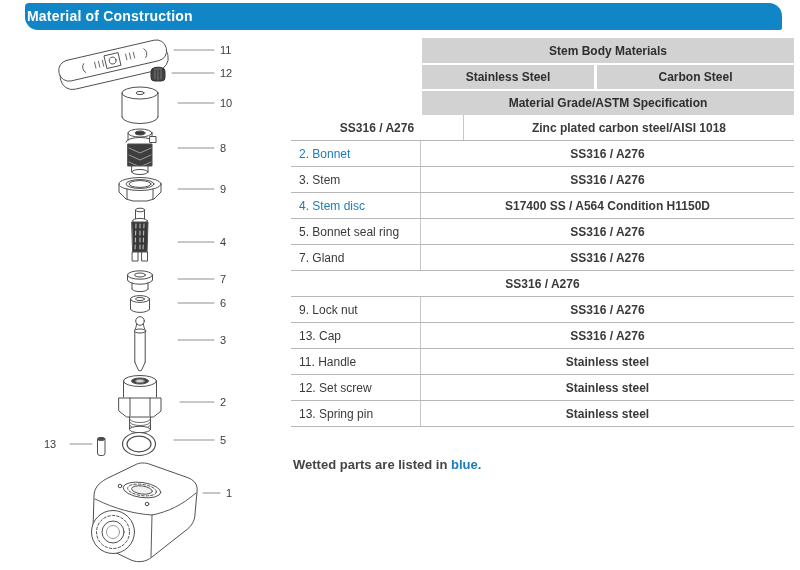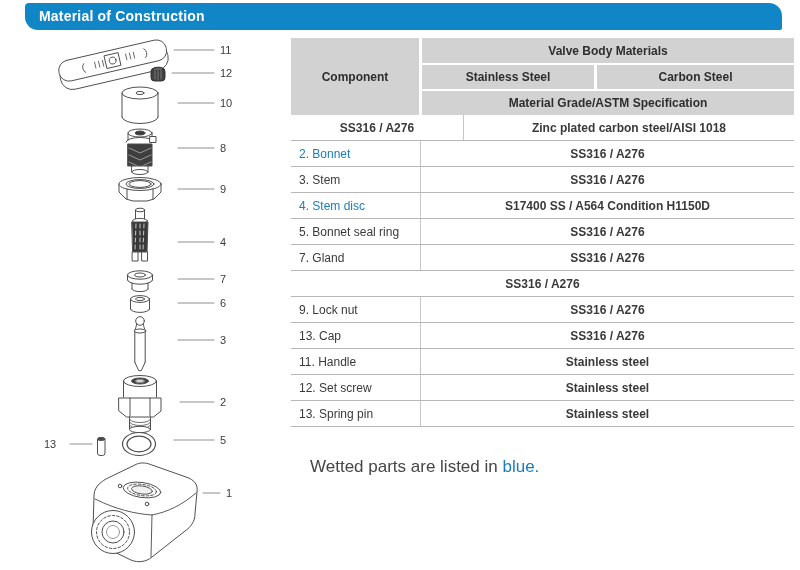--- a/index.html
+++ b/index.html
@@ -14,21 +14,21 @@
   body{
     width:800px;height:570px;position:relative;background:#fff;overflow:hidden;
     font-family:"Liberation Sans",sans-serif;color:var(--ink);
   }
   
   .title-bar{
     position:absolute;left:25px;top:3px;width:757px;height:27px;
     background:var(--accent);
     border-radius:4px 13px 2px 13px;
     color:#fff;font-size:14px;font-weight:bold;
-    line-height:27px;padding-left:14px;box-sizing:border-box;
+    line-height:27px;padding-left:2px;box-sizing:border-box;
     letter-spacing:.2px;
   }
   
   .diagram-svg{position:absolute;left:0;top:0;}
   .diagram-svg path,.diagram-svg rect,.diagram-svg ellipse,.diagram-svg circle,.diagram-svg line,.diagram-svg polyline{
     vector-effect:non-scaling-stroke;
   }
   .part-label-text{font-size:11px;fill:#3c3c3c;font-family:"Liberation Sans",sans-serif;}
   .leader{stroke:#8f8f8f;stroke-width:1;}
   
@@ -45,21 +45,21 @@
   .h-ss{grid-column:3;grid-row:3;}
   .h-cs{grid-column:5;grid-row:3;}
   .h-spec{grid-column:3/6;grid-row:5;}
   .tbody{width:503px;}
   .trow{display:flex;height:25px;border-bottom:1px solid var(--row-line);font-size:12px;align-items:stretch;}
   .c-comp{width:130px;box-sizing:border-box;border-right:1px solid var(--col-line);display:flex;align-items:center;padding-left:8px;white-space:nowrap;}
   .c-comp.wetted{color:var(--wetted);}
   .c-mat{flex:1;display:flex;align-items:center;justify-content:center;white-space:nowrap;text-align:right;font-weight:bold;}
   .c-mat.first-split{flex:none;width:173px;box-sizing:border-box;border-right:1px solid var(--col-line);}
   
-  .footnote{position:absolute;left:310px;top:457px;font-size:17px;color:#454545;}
+  .footnote{position:absolute;left:293px;top:457px;font-size:13px;color:#454545;font-weight:bold;}
   .footnote .blue{color:var(--wetted);}
 </style>
 </head>
 <body>
 
 <div class="title-bar">
   <span>Material of Construction</span>
 </div>
 
 <svg class="diagram-svg" width="290" height="570" viewBox="0 0 290 570" fill="none" stroke="#4f4f4f" stroke-width="1" stroke-linecap="round" stroke-linejoin="round">
@@ -267,22 +267,21 @@
       </g>
       <g>
         <line class="leader" x1="203" y1="493" x2="220" y2="493"></line>
         <text class="part-label-text" x="226" y="497" stroke="none" fill="#3c3c3c">1</text>
       </g>
     </g>
 </svg>
 
 <div class="table-wrap">
   <div class="thead">
-    <div class="hcell h-comp">Component</div>
-    <div class="hcell h-group">Valve Body Materials</div>
+    <div class="hcell h-group">Stem Body Materials</div>
     <div class="hcell h-ss">Stainless Steel</div>
     <div class="hcell h-cs">Carbon Steel</div>
     <div class="hcell h-spec">Material Grade/ASTM Specification</div>
   </div>
   <div class="tbody" id="table-body">
       <div class="trow">
         <div class="c-mat first-split">SS316 / A276</div>
         <div class="c-mat">Zinc plated carbon steel/AISI 1018</div>
       </div>
       <div class="trow">

